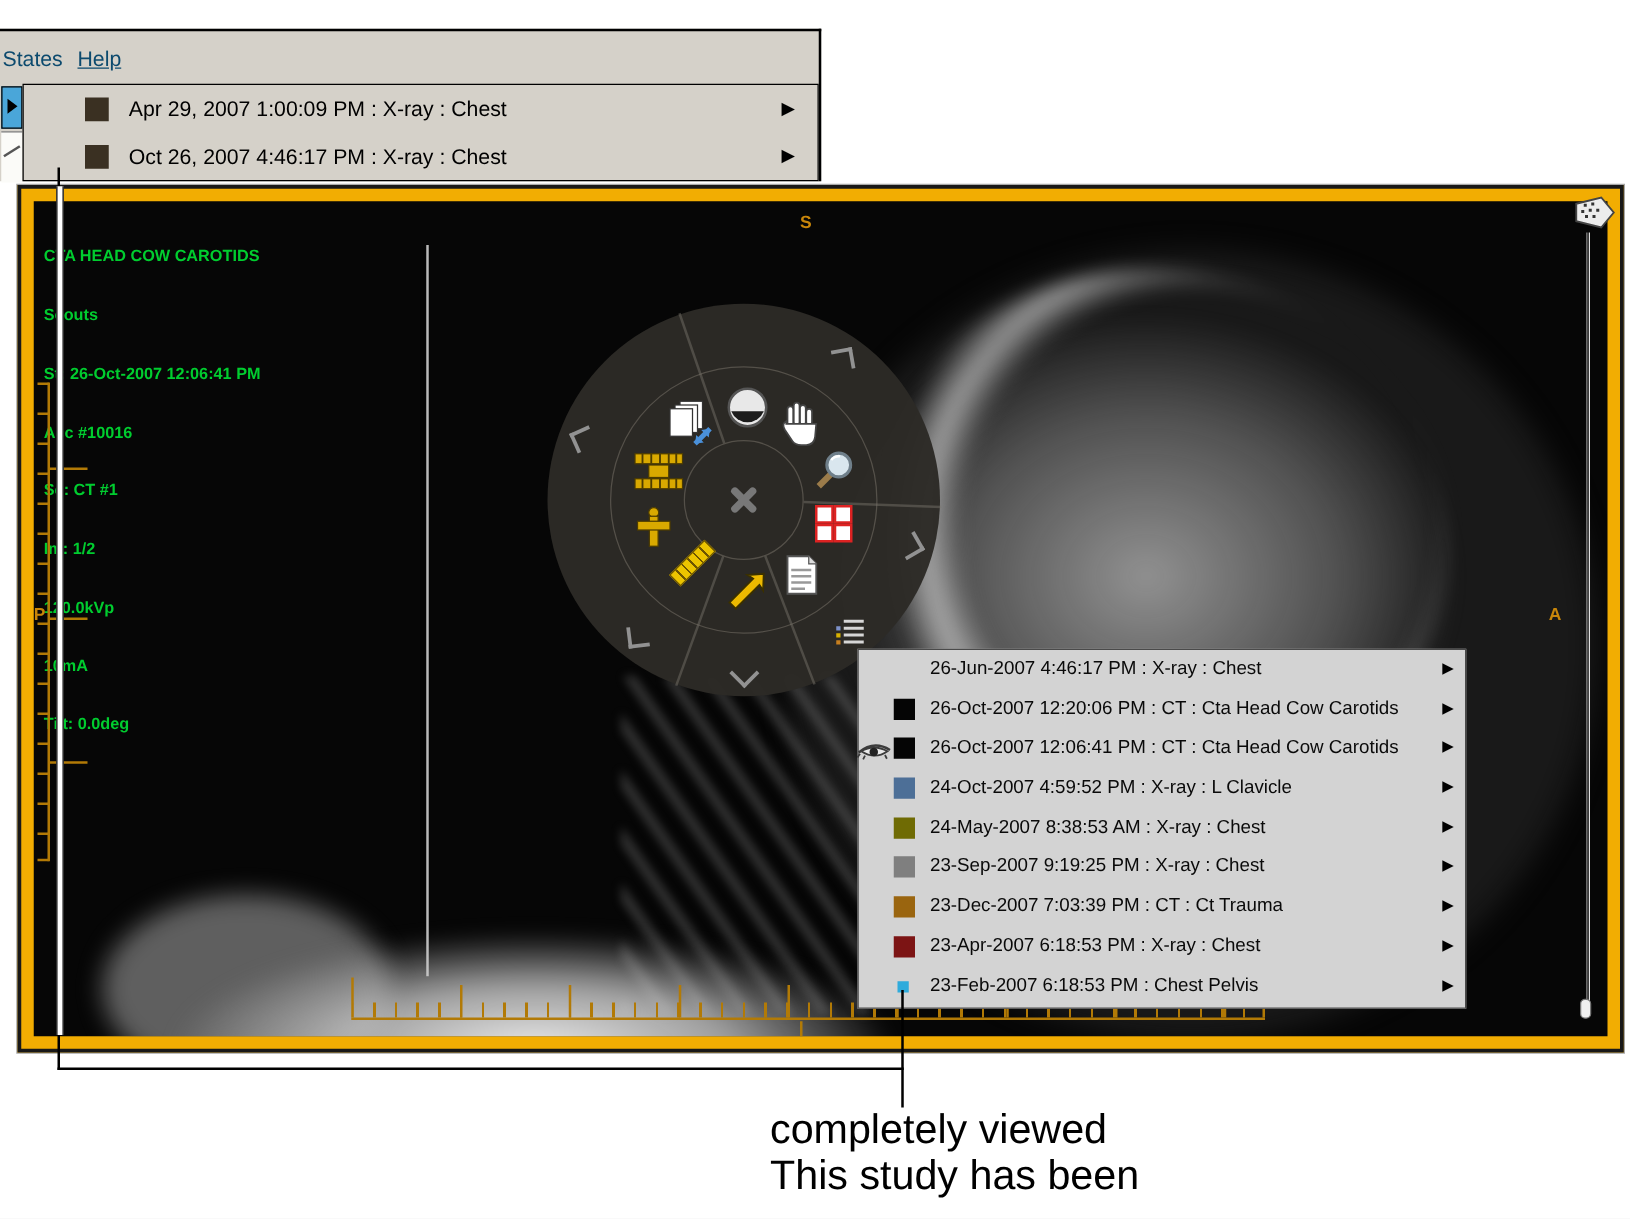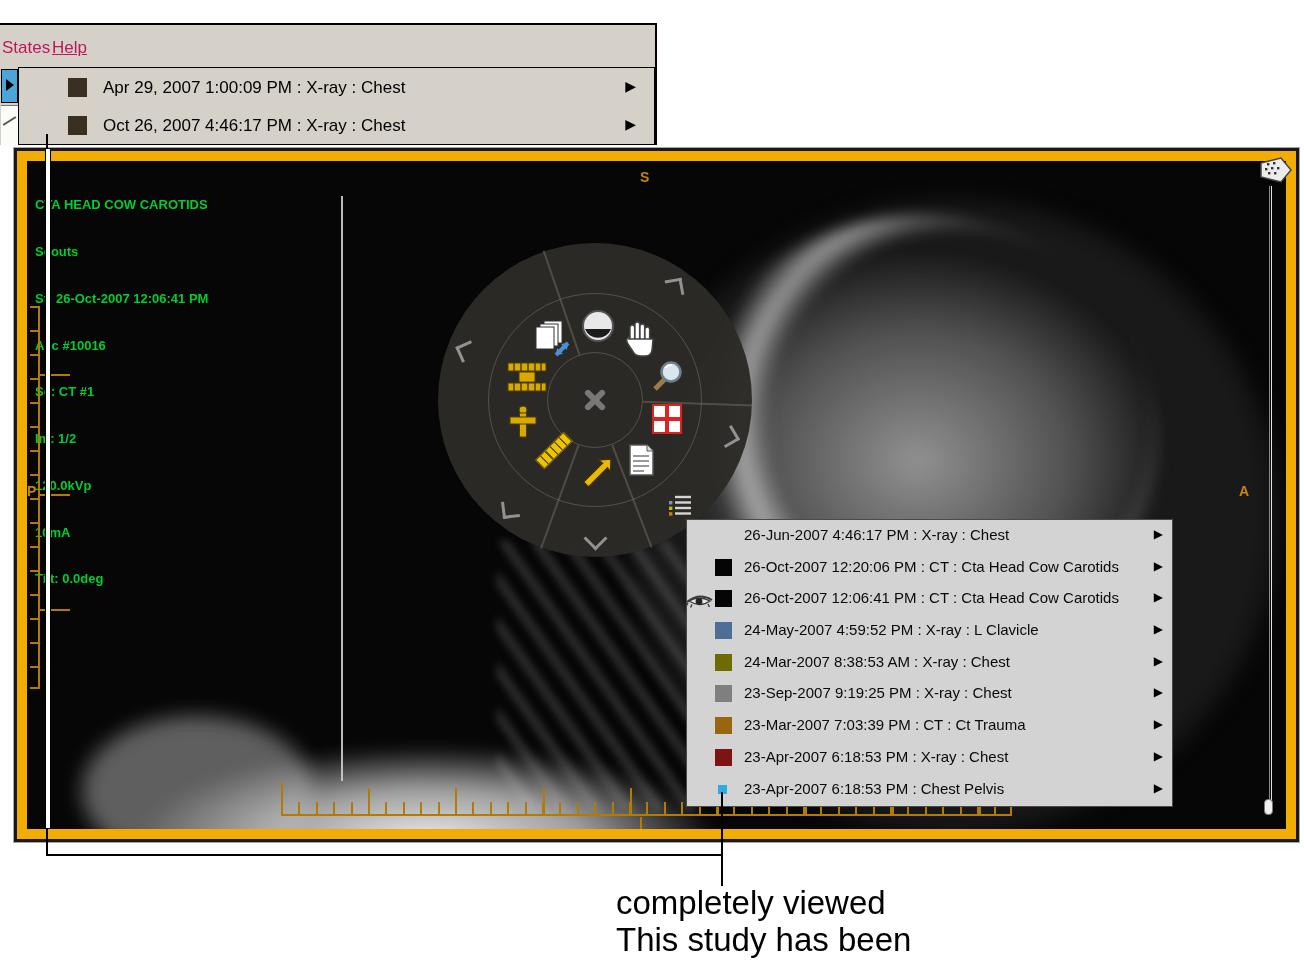--- a/index.html
+++ b/index.html
@@ -3,21 +3,21 @@
 <meta charset="utf-8">
 <style>
   html,body{margin:0;padding:0;background:#fff;}
   #stage{position:relative;width:1304px;height:975px;background:#fff;overflow:hidden;
          font-family:"Liberation Sans",sans-serif;}
   .abs{position:absolute;}
 
   
   #menuwin{left:0;top:23px;width:657px;height:122px;background:#d5d1c9;
            border-top:2px solid #000;border-right:2px solid #000;box-sizing:border-box;}
-  #menubar{position:absolute;left:0;top:0;width:100%;height:42px;font-size:17px;color:#be185d;}
+  #menubar{position:absolute;left:0;top:0;width:100%;height:42px;font-size:17px;color:#0c4a6e;}
   #menubar .mi{position:absolute;top:13px;}
   #dropdown{position:absolute;left:18px;top:42px;width:637px;height:78px;
             background:#d5d1c9;border:1px solid #000;box-sizing:border-box;}
   .drow{position:absolute;left:0;width:100%;height:38px;}
   .drow .sw{position:absolute;left:49px;top:9px;width:19px;height:19px;}
   .drow .lbl{position:absolute;left:84px;top:9px;font-size:17px;color:#000;white-space:nowrap;}
   .drow .arr{position:absolute;right:18px;top:9px;font-size:14px;color:#000;}
   #cyansq-top{position:absolute;left:40px;top:96px;width:13px;height:13px;}
   #bluebtn{position:absolute;left:1px;top:44px;width:17px;height:34px;background:#4aa6d9;
            border:1px solid #000;box-sizing:border-box;}
@@ -88,21 +88,21 @@
   #groove-cap{left:1237px;top:638px;width:9px;height:16px;background:#f0f0f0;border:1px solid #777;border-radius:4px;box-sizing:border-box;}
 </style>
 </head>
 <body>
 
 <div id="stage">
 
   <div id="menuwin" class="abs">
     <div id="menubar">
       <span class="mi" style="left:2px;">States</span>
-      <span class="mi" style="left:52px;"><u><span>Help</span></u></span>
+      <span class="mi" style="left:62px;"><u><span>Help</span></u></span>
     </div>
     <div id="bluebtn">
       <span class="tri"></span>
     </div>
     <div id="whitebtn">
       <span class="diag"></span>
     </div>
     <div id="cyansq-top" style="background: rgb(47, 171, 220);"></div>
     <div id="dropdown">
       <div class="drow" style="top:1px;">
@@ -346,46 +346,46 @@
       <span class="lbl">26-Oct-2007 12:20:06 PM : CT : Cta Head Cow Carotids</span>
       <span class="arr">▶</span>
     </div>
     <div class="crow">
       <span class="sw" style="background: rgb(5, 5, 5);"></span>
       <span class="lbl">26-Oct-2007 12:06:41 PM : CT : Cta Head Cow Carotids</span>
       <span class="arr">▶</span>
     </div>
     <div class="crow">
       <span class="sw" style="background: rgb(77, 111, 151);"></span>
-      <span class="lbl">24-May-2007 4:59:52 PM : X-ray : L Clavicle</span>
+      <span class="lbl">24-Oct-2007 4:59:52 PM : X-ray : L Clavicle</span>
       <span class="arr">▶</span>
     </div>
     <div class="crow">
       <span class="sw" style="background: rgb(111, 107, 4);"></span>
-      <span class="lbl">24-Mar-2007 8:38:53 AM : X-ray : Chest</span>
+      <span class="lbl">24-May-2007 8:38:53 AM : X-ray : Chest</span>
       <span class="arr">▶</span>
     </div>
     <div class="crow">
       <span class="sw" style="background: rgb(127, 127, 127);"></span>
       <span class="lbl">23-Sep-2007 9:19:25 PM : X-ray : Chest</span>
       <span class="arr">▶</span>
     </div>
     <div class="crow">
       <span class="sw" style="background: rgb(154, 101, 15);"></span>
-      <span class="lbl">23-Mar-2007 7:03:39 PM : CT : Ct Trauma</span>
+      <span class="lbl">23-Dec-2007 7:03:39 PM : CT : Ct Trauma</span>
       <span class="arr">▶</span>
     </div>
     <div class="crow">
       <span class="sw" style="background: rgb(124, 20, 20);"></span>
       <span class="lbl">23-Apr-2007 6:18:53 PM : X-ray : Chest</span>
       <span class="arr">▶</span>
     </div>
     <div class="crow">
       <span class="sw small" style="background: rgb(47, 171, 220);"></span>
-      <span class="lbl">23-Apr-2007 6:18:53 PM : Chest Pelvis</span>
+      <span class="lbl">23-Feb-2007 6:18:53 PM : Chest Pelvis</span>
       <span class="arr">▶</span>
     </div>
   </div>
 
   <div class="cl abs" style="left:46px;top:134px;width:2px;height:15px;"></div>
   <div id="cl-white" class="abs"></div>
   <div class="cl abs" style="left:46px;top:828px;width:2px;height:28px;"></div>
   <div class="cl abs" style="left:46px;top:854px;width:677px;height:2px;"></div>
   <div class="cl abs" style="left:721px;top:792px;width:2px;height:94px;"></div>
   <div id="callout-text" class="abs">

